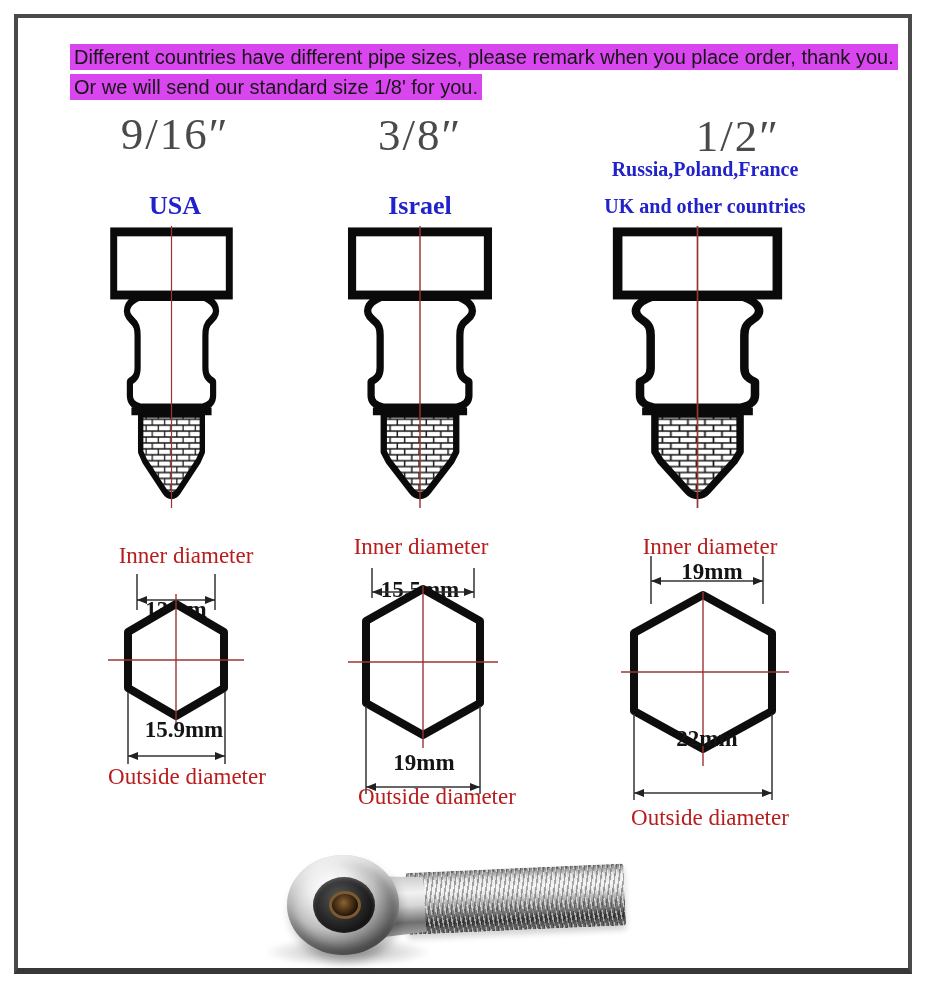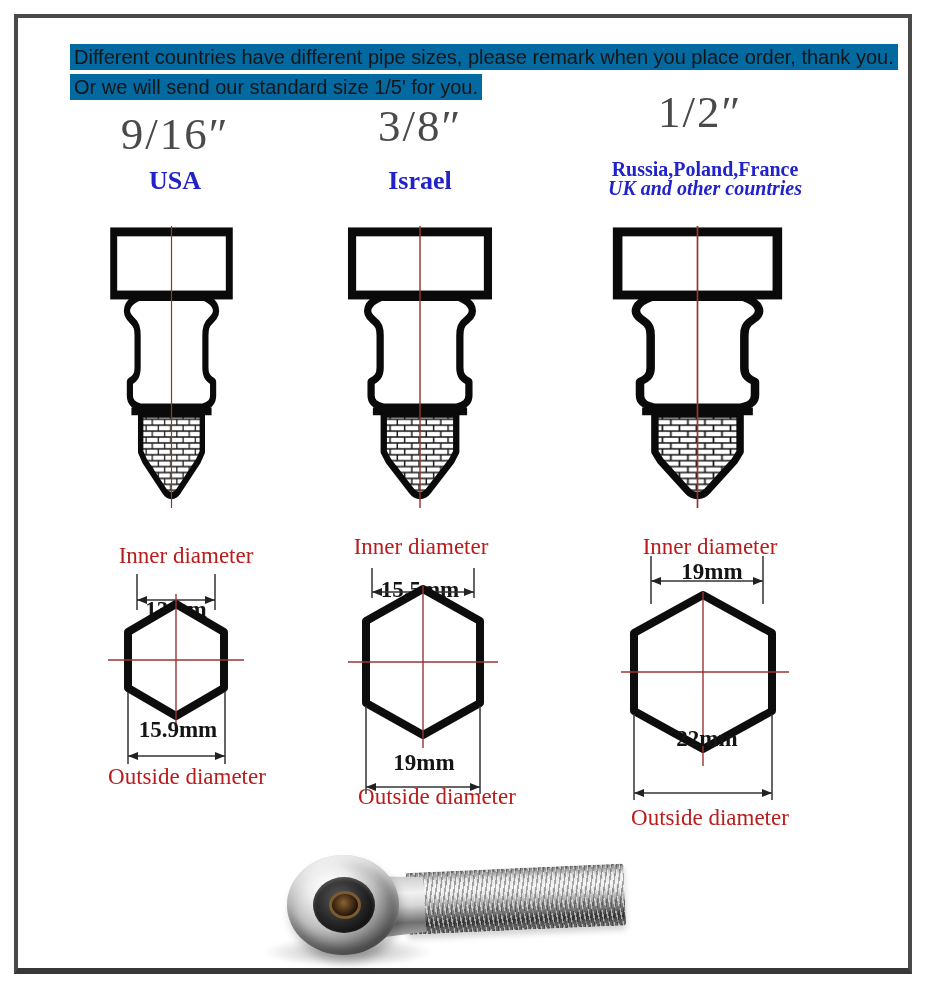--- a/index.html
+++ b/index.html
@@ -10,35 +10,35 @@
   .abs{position:absolute;}
   .ctr{text-align:center;}
   
   .frame{
     left:14px;top:14px;width:898px;height:960px;box-sizing:border-box;
     border:4px solid #4a4a4a;border-bottom:6px solid #383838;
   }
   
   .notice-line{
     left:70px;display:inline-block;width:fit-content;
-    background:#0369a1;color:#151515;
+    background:#d946ef;color:#151515;
     font-size:20px;line-height:24px;padding:1px 4px;white-space:nowrap;
   }
   .nl1{top:44px;}
   .nl2{top:74px;}
   
   .size-label{
     font-family:Liberation Serif, serif;
     font-size:45px;line-height:44px;color:#4a4a4a;letter-spacing:2px;font-weight:400;
   }
   
   .region{
     font-family:"Liberation Serif",serif;font-weight:bold;color:#2222CB;
   }
-  .region-big{font-size:26px;line-height:30px;}
+  .region-big{font-size:26px;line-height:30px;margin-top:25px;}
   .region-small{font-size:20px;line-height:28px;}
   
   .dim-label{
     font-family:"Liberation Serif",serif;font-size:23px;line-height:27px;color:#b91c1c;
   }
   .dim-value{
     font-family:"Liberation Serif",serif;font-weight:bold;font-size:23px;line-height:27px;color:#141414;
   }
   svg{display:block;}
   
@@ -77,30 +77,30 @@
     border:3px solid #7a5a30;
     background:radial-gradient(circle at 45% 40%,#8a6436 0%,#5d3f1d 30%,#1d1208 72%,#000 100%);
   }
 </style>
 </head>
 <body>
 
 <div class="abs frame"></div>
 
 <div class="abs notice-line nl1">Different countries have different pipe sizes, please remark when you place order, thank you.</div>
-<div class="abs notice-line nl2">Or we will send our standard size 1/5' for you.</div>
+<div class="abs notice-line nl2">Or we will send our standard size 1/8' for you.</div>
 
 <div class="abs ctr size-label" style="left:95px;top:112px;width:160px;">9/16″</div>
-<div class="abs ctr size-label" style="left:340px;top:104px;width:160px;">3/8″</div>
-<div class="abs ctr size-label" style="left:620px;top:90px;width:160px;">1/2″</div>
+<div class="abs ctr size-label" style="left:340px;top:113px;width:160px;">3/8″</div>
+<div class="abs ctr size-label" style="left:620px;top:114px;width:160px;text-align:right;">1/2″</div>
 
 <div class="abs ctr region region-big" style="left:95px;top:166px;width:160px;">USA</div>
 <div class="abs ctr region region-big" style="left:340px;top:166px;width:160px;">Israel</div>
 <div class="abs ctr region region-small" style="left:575px;top:155px;width:260px;">Russia,Poland,France</div>
-<div class="abs ctr region region-small" style="left:570px;top:174px;width:270px;font-style:italic;">UK and other countries</div>
+<div class="abs ctr region region-small" style="left:570px;top:192px;width:270px;">UK and other countries</div>
 
 <svg class="abs" style="left:106px;top:224px;" width="131" height="286" viewBox="0 0 170 290" preserveAspectRatio="none">
   <defs>
     <pattern id="thr1" width="16" height="12" patternUnits="userSpaceOnUse">
       <path d="M0,0H16M0,6H16M0,12H16" stroke="#141414" stroke-width="1.6" fill="none"></path>
       <path d="M4,0V6M12,6V12" stroke="#141414" stroke-width="1.6" fill="none"></path>
     </pattern>
   </defs>
   <path d="M42,74 C26,80 23,90 33,97 C40,102 41,106 41,113 L41,146 C41,154 37,157 31,160 L31,174 C31,181 36,184 44,186 L126,186 C134,184 139,181 139,174 L139,160 C133,157 129,154 129,146 L129,113 C129,106 130,102 137,97 C147,90 144,80 128,74 Z" fill="#fff" stroke="#0a0a0a" stroke-width="8" stroke-linejoin="round"></path>
   <rect x="10" y="8" width="150" height="64" fill="#fff" stroke="#0a0a0a" stroke-width="9"></rect>
@@ -147,21 +147,21 @@
   <polygon points="111,34 101,30 101,38" fill="#222"></polygon>
   <polygon points="72,38 120,66 120,122 72,150 24,122 24,66" fill="#fff" stroke="#0d0d0d" stroke-width="8" stroke-linejoin="round"></polygon>
   <line x1="4" y1="94" x2="140" y2="94" stroke="#9B3434" stroke-width="1.4"></line>
   <line x1="72" y1="28" x2="72" y2="162" stroke="#9B3434" stroke-width="1.4"></line>
   <line x1="24" y1="126" x2="24" y2="198" stroke="#333" stroke-width="1.5"></line>
   <line x1="121" y1="126" x2="121" y2="198" stroke="#333" stroke-width="1.5"></line>
   <line x1="24" y1="190" x2="121" y2="190" stroke="#333" stroke-width="1.5"></line>
   <polygon points="24,190 34,186 34,194" fill="#222"></polygon>
   <polygon points="121,190 111,186 111,194" fill="#222"></polygon>
 </svg>
-<div class="abs ctr dim-value" style="left:108px;top:716px;width:140px;font-family:Liberation Serif, serif;">15.9mm</div>
+<div class="abs ctr dim-value" style="left:114px;top:716px;width:140px;font-family:Liberation Serif, serif;">15.9mm</div>
 <div class="abs ctr dim-label" style="left:77px;top:763px;width:220px;">Outside diameter</div>
 
 <div class="abs ctr dim-label" style="left:321px;top:533px;width:200px;">Inner diameter</div>
 <div class="abs ctr dim-value" style="left:350px;top:576px;width:140px;">15.5mm</div>
 <svg class="abs" style="left:346px;top:556px;" width="154" height="246" viewBox="0 0 154 246">
   <line x1="26" y1="12" x2="26" y2="42" stroke="#333" stroke-width="1.5"></line>
   <line x1="128" y1="12" x2="128" y2="42" stroke="#333" stroke-width="1.5"></line>
   <line x1="26" y1="36" x2="128" y2="36" stroke="#333" stroke-width="1.5"></line>
   <polygon points="26,36 36,32 36,40" fill="#222"></polygon>
   <polygon points="128,36 118,32 118,40" fill="#222"></polygon>

